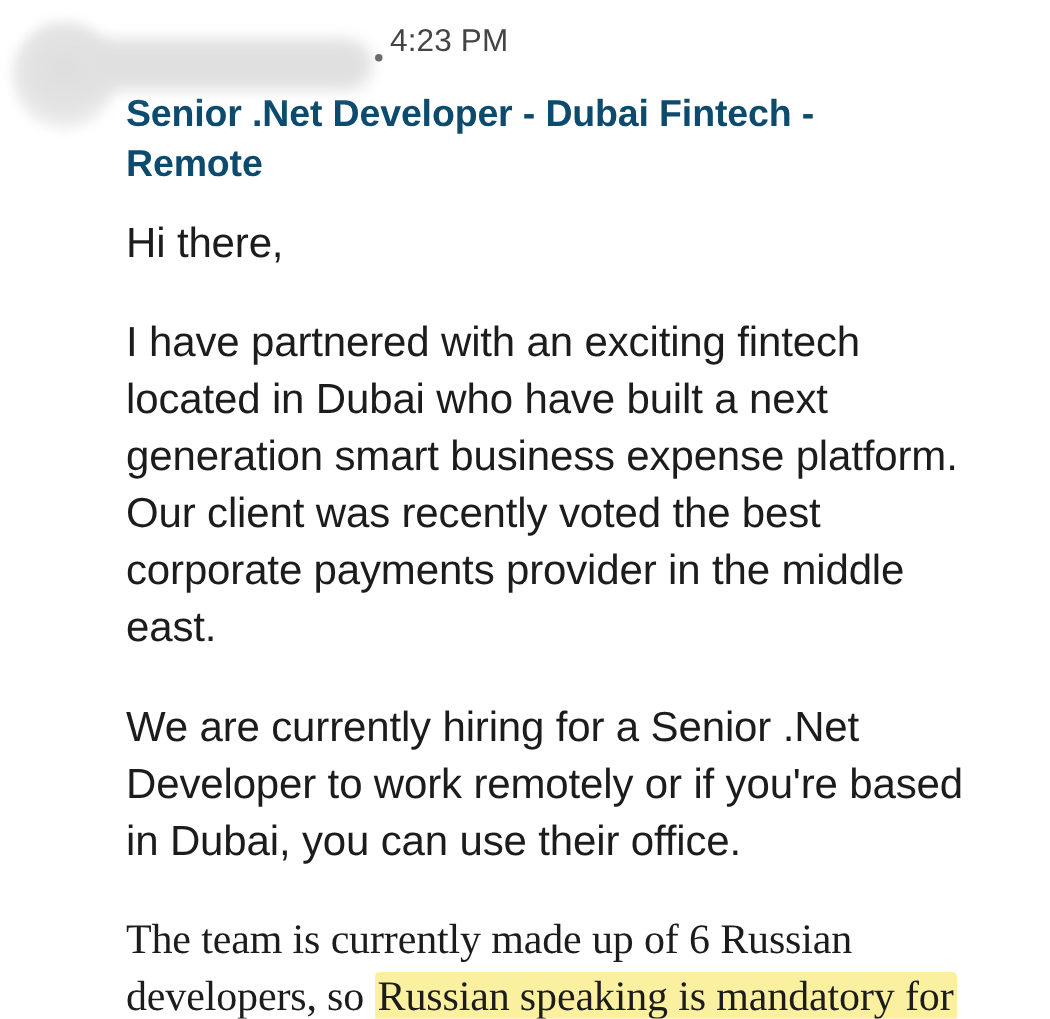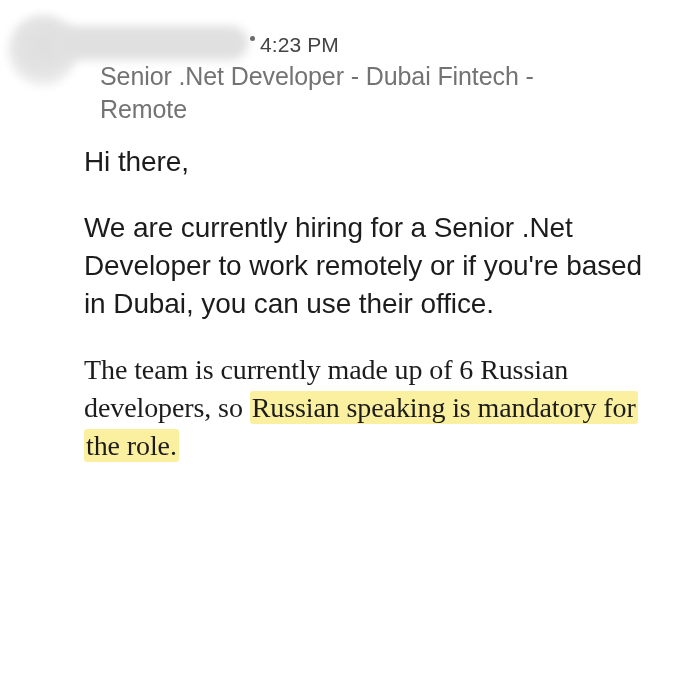--- a/index.html
+++ b/index.html
@@ -50,44 +50,44 @@
 
   .header-row {
     position: relative;
     height: 44px;
     display: flex;
     align-items: center;
   }
   .timestamp {
     position: absolute;
     left: 176px;
-    top: 19px;
+    top: 2px;
     font-size: 21px;
     color: #444444;
     letter-spacing: 0.1px;
     white-space: nowrap;
   }
   .timestamp-dot {
     position: absolute;
     left: 166px;
     top: 22px;
     width: 5px;
     height: 5px;
     border-radius: 50%;
     background: #6b6b6b;
   }
 
   .subject {
     font-size: 25px;
-    font-weight: normal;
+    font-weight: bold;
     line-height: 1.3;
     letter-spacing: -0.1px;
-    margin: 2px 0 0 16px;
+    margin: 2px 0 0 0;
     max-width: 500px;
-    color: #737373;
+    color: #0c4a6e;
   }
 
   .body {
     font-size: 28px;
     line-height: 1.36;
     letter-spacing: -0.1px;
     color: #1c1c1c;
     margin-top: 18px;
   }
   .para {
@@ -119,17 +119,18 @@
 
   <div class="header-row">
     <span class="timestamp-dot"></span>
     <span class="timestamp">4:23 PM</span>
   </div>
 
   <h1 class="subject">Senior .Net Developer - Dubai Fintech - Remote</h1>
 
   <div class="body">
     <p class="para">Hi there,</p>
+    <p class="para">I have partnered with an exciting fintech located in Dubai who have built a next generation smart business expense platform. Our client was recently voted the best corporate payments provider in the middle east.</p>
     <p class="para tight">We are currently hiring for a Senior .Net Developer to work remotely or if you're based in Dubai, you can use their office.</p>
     <p class="para"><span>The team is currently made up of 6 Russian developers, so </span><mark class="hl">Russian speaking is mandatory for the role.</mark></p>
   </div>
 
 </div>
 
 </body></html>

